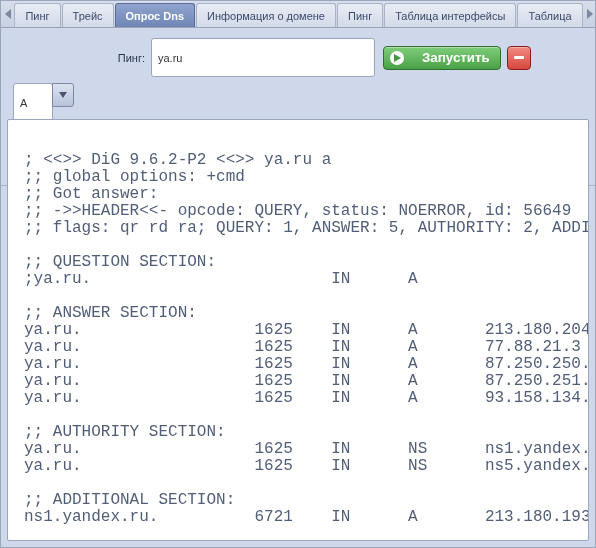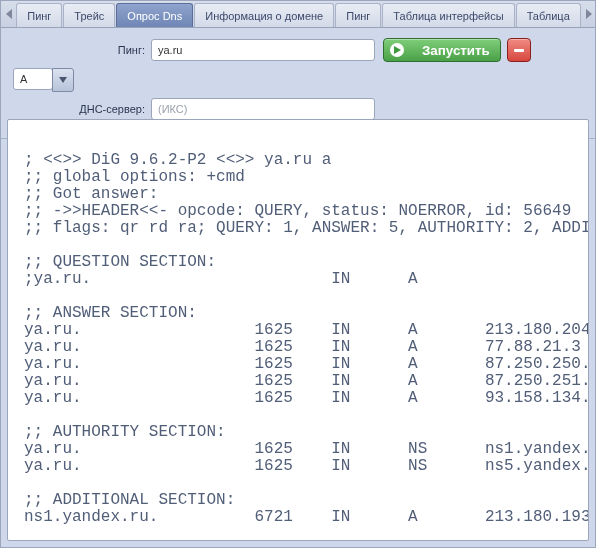--- a/index.html
+++ b/index.html
@@ -4,27 +4,27 @@
 <style>
   html,body{margin:0;padding:0;font-family:Arial,Helvetica,sans-serif;font-size:11px;background:#e9e9e9}
   .app{width:596px;height:548px;background:#cfd8ea;border:1px solid #9aa6bc;box-sizing:border-box;position:relative;overflow:hidden}
 
   
   .tabstrip{display:flex;align-items:stretch;height:26px;background:linear-gradient(#d7ddea,#c8d0e2);border-bottom:1px solid #99a3b7;padding-left:2px}
   .nav-arrow{width:18px;display:flex;align-items:center;justify-content:center;color:#6b768c;cursor:pointer;user-select:none}
   .nav-arrow svg{width:8px;height:10px;fill:#7e879c}
   .tab{padding:0 10px;display:flex;align-items:center;color:#3c4a6b;border:1px solid transparent;border-bottom:none;margin-top:2px;margin-right:1px;height:23px;border-radius:3px 3px 0 0;cursor:pointer;white-space:nowrap}
   .tab:not(.active){background:linear-gradient(#e8ecf4,#d3dae8);border-color:#aab3c7}
-  .tab.active{background:linear-gradient(#8fa3cc,#6f86b5);border-color:#5a6e99;color:#fff;font-weight:normal}
+  .tab.active{background:linear-gradient(#8fa3cc,#6f86b5);border-color:#5a6e99;color:#fff;font-weight:bold}
 
   
   .form{padding:10px 12px 12px 12px;border-bottom:1px solid #a8b2c5}
   .row{display:flex;align-items:center;margin-bottom:6px}
   .row label{width:132px;text-align:right;padding-right:6px;color:#2a3550}
-  .tfield{height:22px;border:1px solid #9aa6bc;border-radius:3px;background:#fff;padding:0 6px;font:inherit;color:#333;box-sizing:border-box}
+  .tfield{height:39px;border:1px solid #9aa6bc;border-radius:3px;background:#fff;padding:0 6px;font:inherit;color:#333;box-sizing:border-box}
   .tfield::placeholder{color:#9aa1ad}
   .addr{width:224px}
   .sel-wrap{display:flex}
   .sel{width:40px}
   .sel-btn{width:20px;height:22px;margin-left:-1px;border:1px solid #7e8aa5;border-radius:0 3px 3px 0;background:linear-gradient(#dbe2ef,#b7c3db);display:flex;align-items:center;justify-content:center;cursor:pointer}
   .sel-btn svg{width:8px;height:6px;fill:#4a566e}
   .dns{width:224px}
   .btn-run{height:24px;margin-left:8px;padding:0 10px 0 6px;border:1px solid #2e6e2e;border-radius:4px;background:linear-gradient(#7fce7a,#4aa147);color:#fff;font-weight:bold;display:flex;align-items:center;gap:18px;cursor:pointer;box-shadow:inset 0 1px 0 rgba(255,255,255,.4)}
   .btn-run .ico{width:14px;height:14px;border-radius:50%;background:#fff;display:flex;align-items:center;justify-content:center}
   .btn-run .ico svg{width:8px;height:8px;fill:#3e9a3c}

